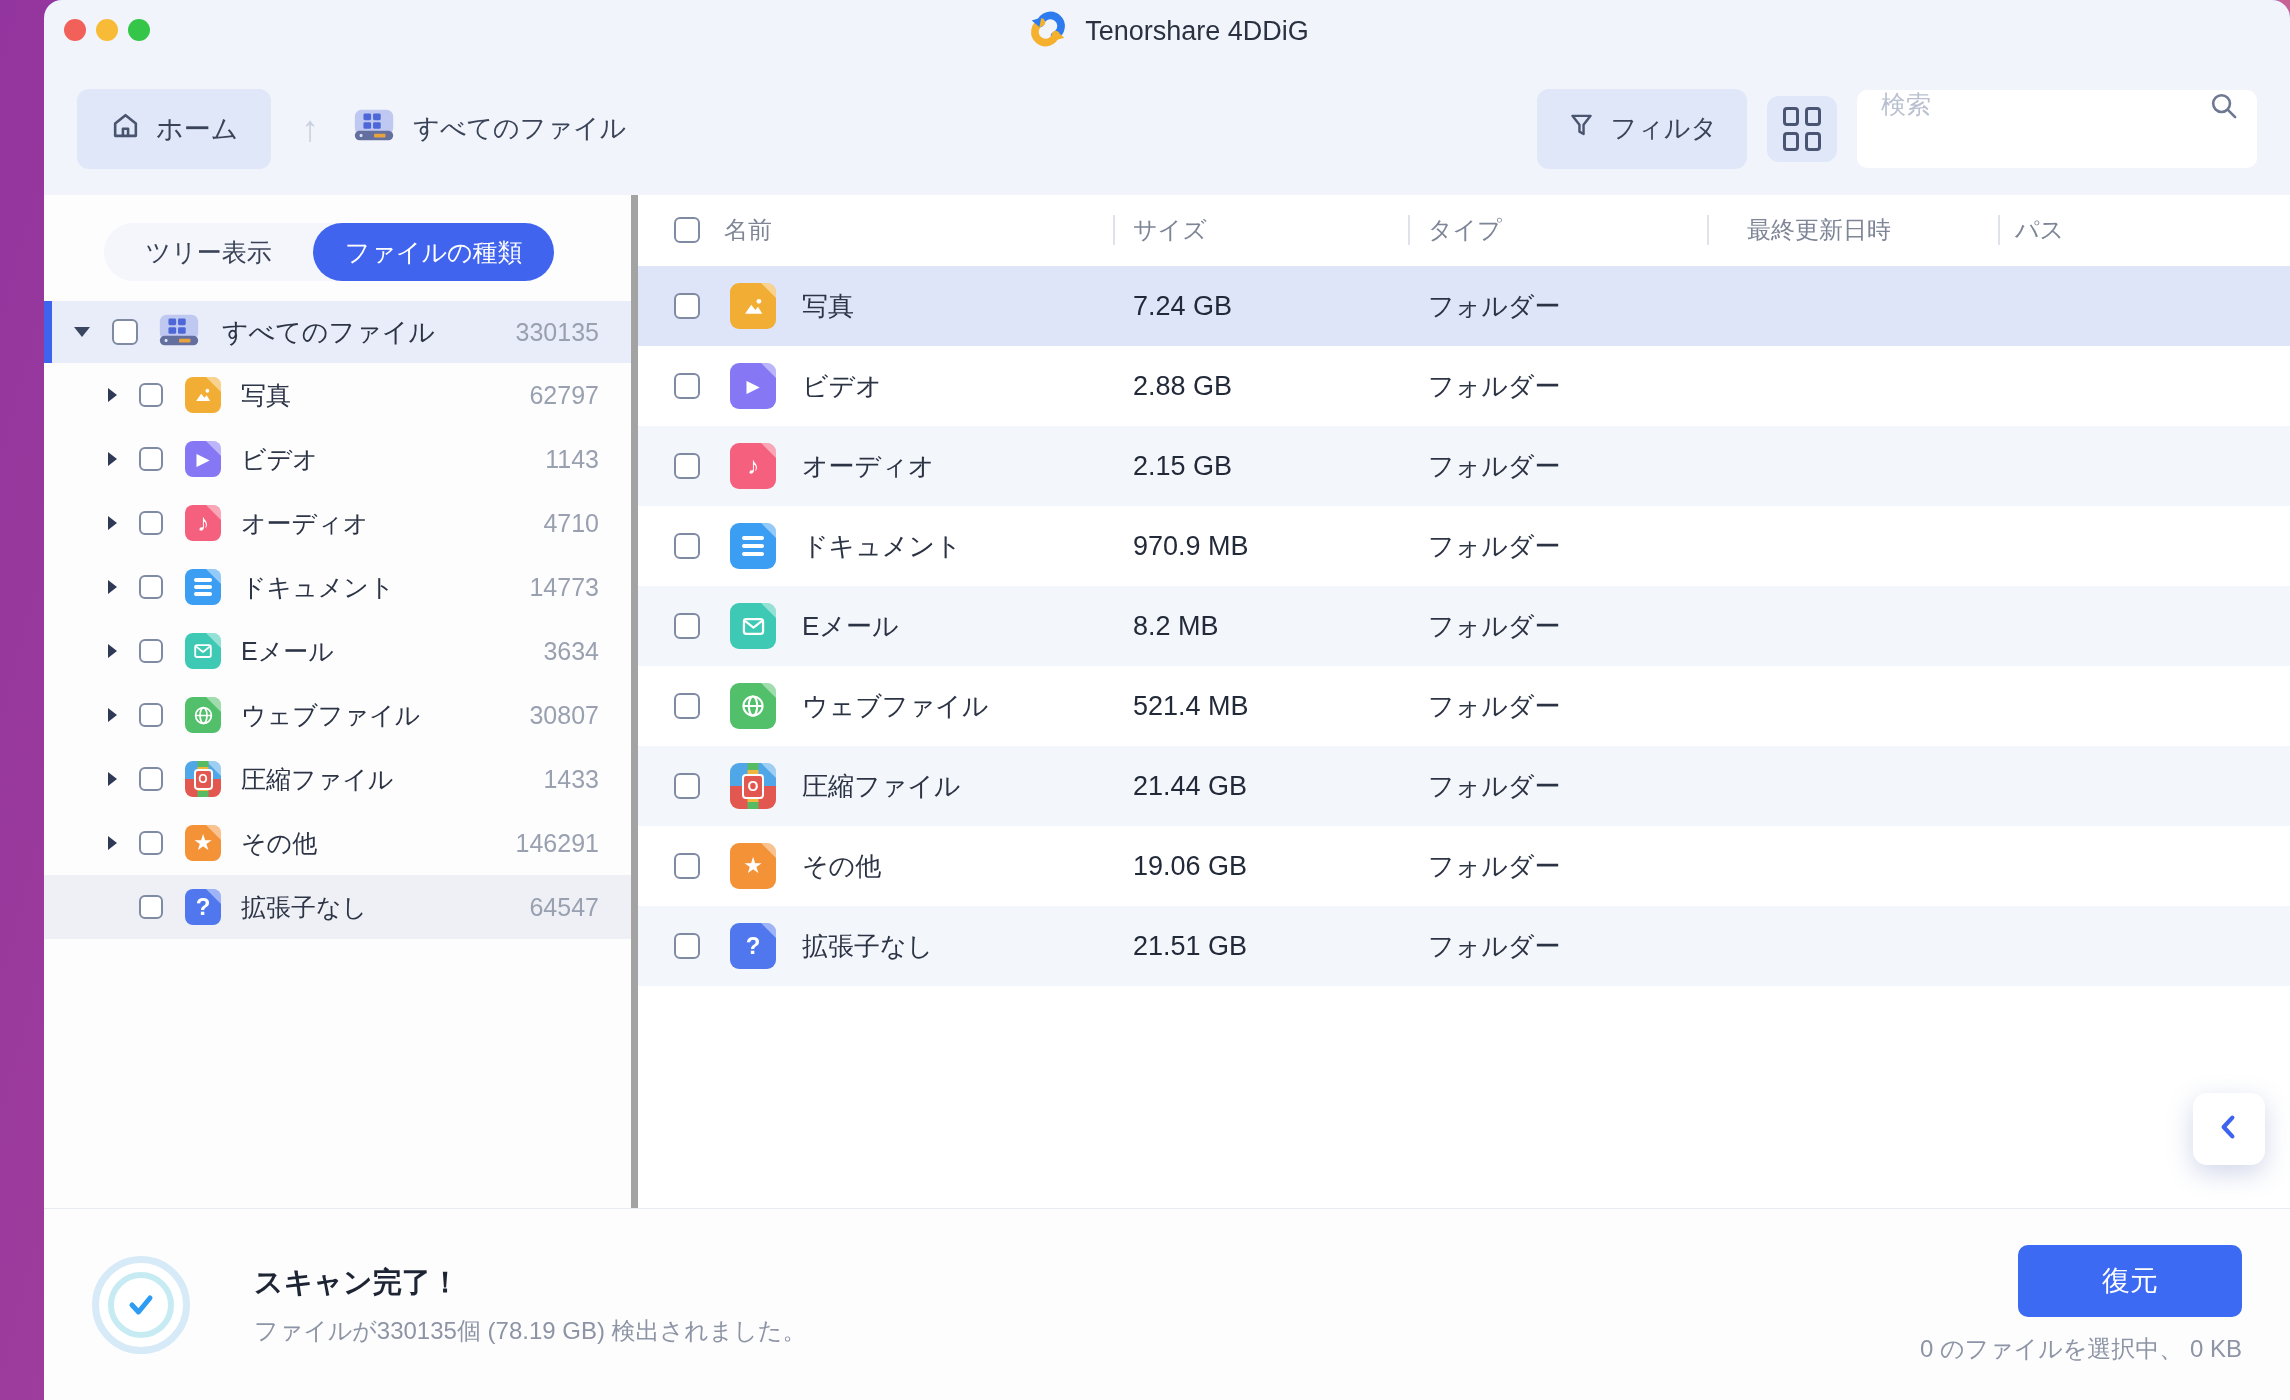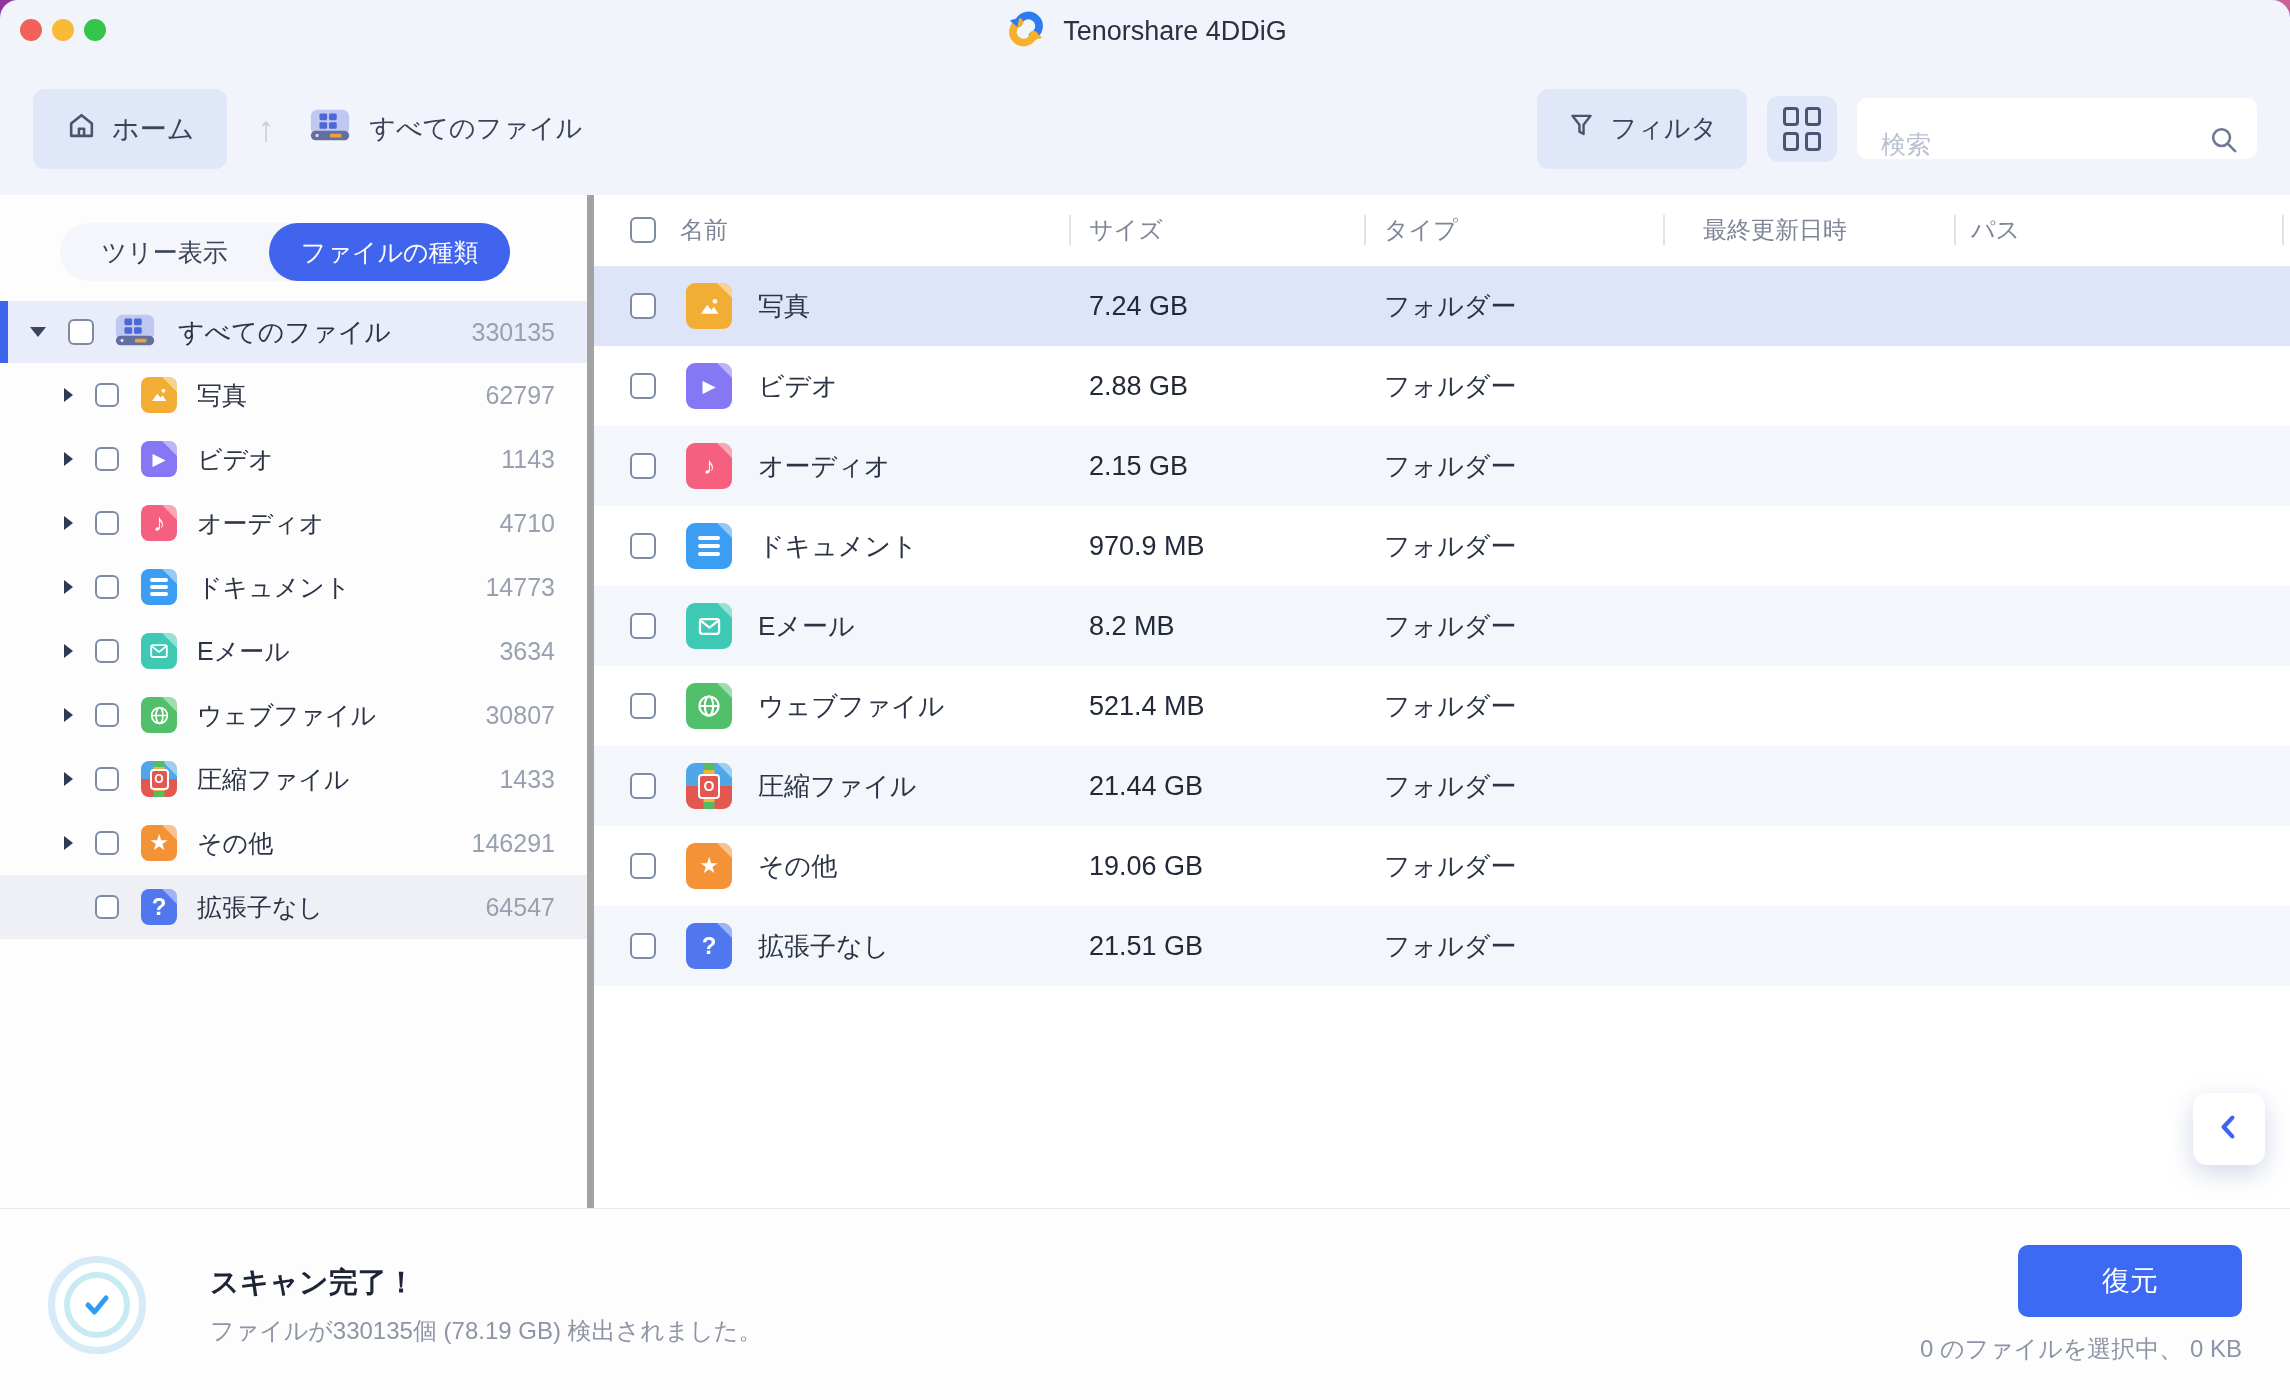--- a/index.html
+++ b/index.html
@@ -1,21 +1,21 @@
 <!DOCTYPE html>
 <html><head>
 <meta charset="utf-8">
 <style>
   * { margin:0; padding:0; box-sizing:border-box; }
   html,body { width:2290px; height:1400px; overflow:hidden;
     font-family:"Liberation Sans","DejaVu Sans",sans-serif; }
   body { background:linear-gradient(105deg,#93359e 0%,#b84f97 55%,#d06b93 100%); }
 
   .window { position:absolute; inset:0; border-radius:18px 18px 0 0; overflow:hidden;
-    background:#8b5cf6; display:flex; flex-direction:column; }
+    background:#8b5cf6; display:flex; flex-direction:column;margin-left:44px; }
 
   
   .titlebar { height:62px; flex:none; background:#f1f4fa; position:relative; }
   .lights { position:absolute; left:20px; top:19px; display:flex; gap:10px; }
   .light { width:22px; height:22px; border-radius:50%; }
   .light.red{ background:#f2605a; } .light.yellow{ background:#f8bb37; } .light.green{ background:#35c649; }
   .title-wrap { height:100%; display:flex; align-items:center; justify-content:center; gap:14px; }
   .app-title { font-size:27px; color:#2a3140; font-weight:500; }
 
   
@@ -24,22 +24,22 @@
     border-radius:12px; font-size:27px; color:#3a4358; cursor:default; }
   .home-btn { padding:0 33px; }
   .up-arrow { margin-left:30px; font-size:36px; font-weight:600; color:#c9d0de; }
   .crumb { display:flex; align-items:center; gap:16px; margin-left:32px; font-size:26px; color:#3a4358; }
   .spacer { flex:1; }
   .filter-btn { padding:0 30px; font-size:26px; }
   .grid-btn { width:70px; height:66px; background:#dfe7f8; border-radius:12px; margin-left:20px;
     display:grid; place-items:center; }
   .grid-ico { display:grid; grid-template-columns:16px 16px; gap:6px; }
   .grid-ico span { width:16px; height:19px; border:3.5px solid #4a5574; border-radius:4px; }
-  .search-box { margin-left:20px; width:400px; height:61px; background:#fff; border-radius:10px;
-    display:flex; align-items:flex-end; padding:0 18px 0 24px; }
+  .search-box { margin-left:20px; width:400px; height:78px; background:#fff; border-radius:10px;
+    display:flex; align-items:flex-start; padding:0 18px 0 24px; }
   .search-box input { flex:1; border:none; outline:none; background:transparent; font-size:25px; color:#333;
     font-family:inherit; }
   .search-box input::placeholder { color:#b9c0cf; }
 
   
   .main { flex:1; min-height:0; display:flex; position:relative; background:#fff; }
 
   
   .sidebar { width:594px; flex:none; border-right:7px solid #a3a3a3; background:#fdfdfe; padding-top:28px; }
   .tabs { margin-left:60px; width:450px; height:58px; background:#f4f6fb; border-radius:999px;

